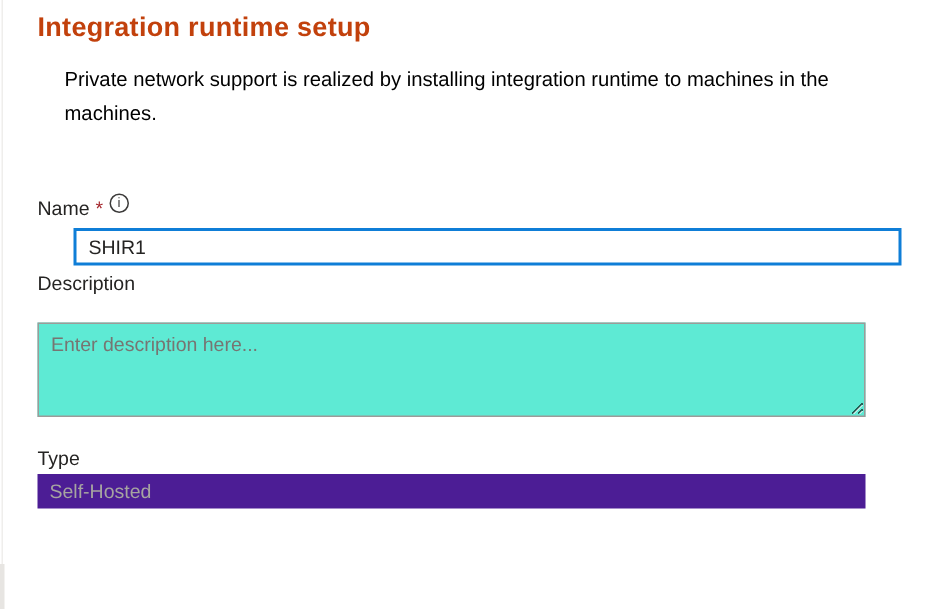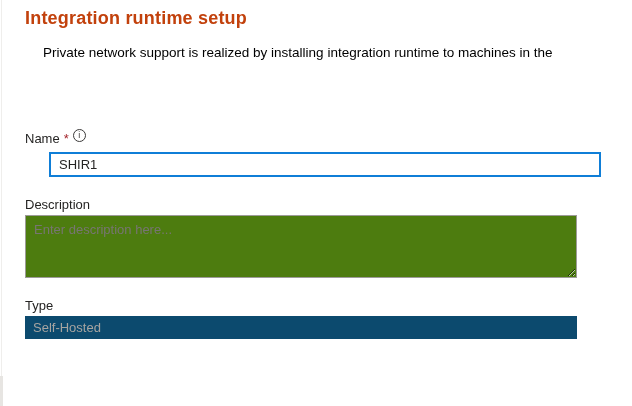--- a/index.html
+++ b/index.html
@@ -48,21 +48,21 @@
   .label-row {
     position: absolute;
     left: 25px;
     font-size: 13px;
     color: #252423;
     display: flex;
     align-items: flex-start;
     gap: 4px;
   }
   .row-name { top: 131px; }
-  .row-desc { top: 197px; }
+  .row-desc { top: 181px; }
   .row-type { top: 298px; }
 
   .req-asterisk { color: #a4262c; font-size: 13px; }
 
   .info-icon {
     display: inline-block;
     width: 13px; height: 13px;
     box-sizing: border-box;
     border: 1px solid #3b3a39;
     border-radius: 50%;
@@ -91,56 +91,57 @@
     margin-left: 24px;
   }
 
   .desc-textarea {
     position: absolute;
     left: 25px; top: 215px;
     width: 552px; height: 63px;
     box-sizing: border-box;
     border: 1px solid #9d9b99;
     border-radius: 0;
-    background: #4d7c0f;
+    background: #5eead4;
     padding: 6px 8px;
     font-size: 13px;
     color: #252423;
     font-family: inherit;
     resize: both;
     outline: none;
   }
   .desc-textarea::placeholder { color: #777572; opacity: 1; }
 
   .type-input {
     position: absolute;
     left: 25px; top: 316px;
     width: 552px; height: 23px;
     box-sizing: border-box;
     border: none;
-    background: #0c4a6e;
+    background: #4c1d95;
     padding: 0 8px;
     font-size: 13px;
     color: #a6a4a1;
     font-family: inherit;
     outline: none;
   }
 </style>
 </head>
 <body>
 
 <div class="stage">
 
   <div class="left-track"></div>
   <div class="left-thumb"></div>
 
   <div class="panel-title">Integration runtime setup</div>
 
   <div class="intro">
     <div>Private network support is realized by installing integration runtime to machines in the</div>
+    <div>machines.</div>
   </div>
 
   <div class="label-row row-name">
     <span>Name</span>
     <span class="req-asterisk">*</span>
     <span class="info-icon">i</span>
   </div>
 
   <input class="name-input" type="text" value="SHIR1" style="">
 

